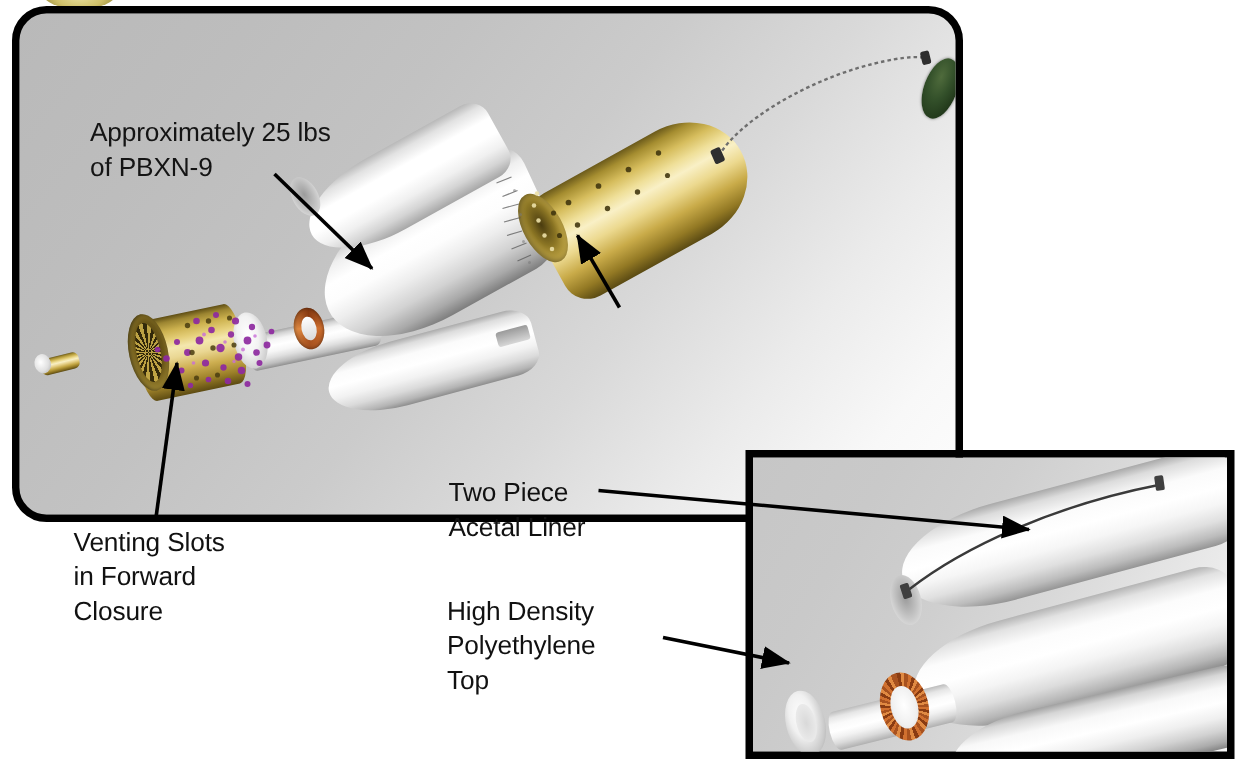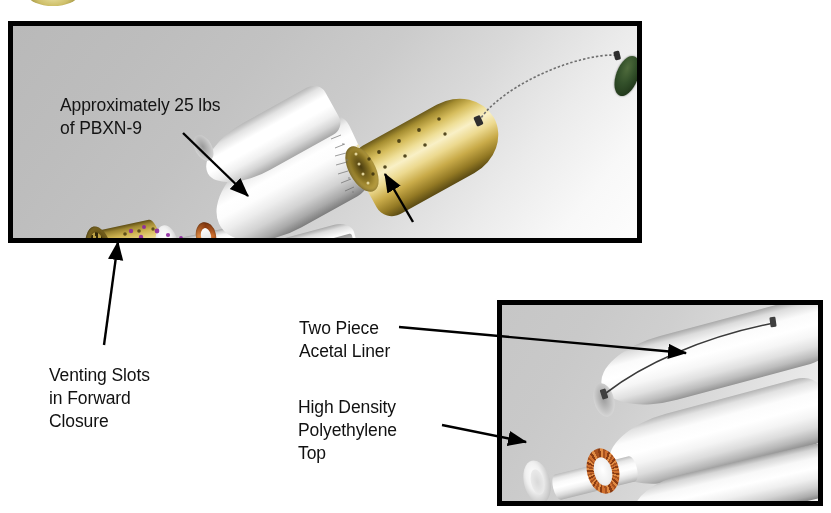--- a/index.html
+++ b/index.html
@@ -39,32 +39,33 @@
   
   .panel {
     position: absolute;
     box-sizing: border-box;
     border: 5px solid #000000;
     overflow: hidden;
     z-index: 3;
   }
   #main-panel {
     left: 8px;
-    top: 21px;
+    top: 4px;
     width: 634px;
-    height: 222px;
+    height: 344px;
     background: linear-gradient(128deg,
         #b9b9b9 0%,
         #bdbdbd 18%,
         #c2c2c2 34%,
         #cbcbcb 50%,
         #d9d9d9 64%,
         #ebebeb 78%,
         #f8f8f8 90%,
         #fdfdfd 100%);
+    border-radius: 23px;
   }
   #inset-panel {
     left: 497px;
     top: 300px;
     width: 326px;
     height: 206px;
     background: linear-gradient(120deg,
         #c6c6c6 0%,
         #c9c9c9 22%,
         #cfcfcf 42%,
@@ -377,21 +378,21 @@
 
       <svg class="leaders" viewBox="0 0 316 196">
         <path d="M104 88 C 140 60, 200 32, 272 18" stroke="#3a3a3a" stroke-width="1.6" fill="none"></path>
         <rect x="99" y="84" width="6" height="10" rx="1.2" fill="#3f3f3f" transform="rotate(-18 102 89)"></rect>
         <rect x="268" y="12" width="6" height="10" rx="1.2" fill="#3f3f3f" transform="rotate(-8 271 17)"></rect>
       </svg>
 
     </div>
   </div>
 
-  <div class="note" style="left:49px; top:364px; width:190px;">Venting Slots
+  <div class="note" style="left:49px; top:350px; width:190px;">Venting Slots
 in Forward
 Closure</div>
 
   <div class="note" style="left:298px; top:396px; width:200px;">High Density
 Polyethylene
 Top</div>
 
   <div class="note" style="left:299px; top:317px; width:200px;">Two Piece
 Acetal Liner</div>
 

